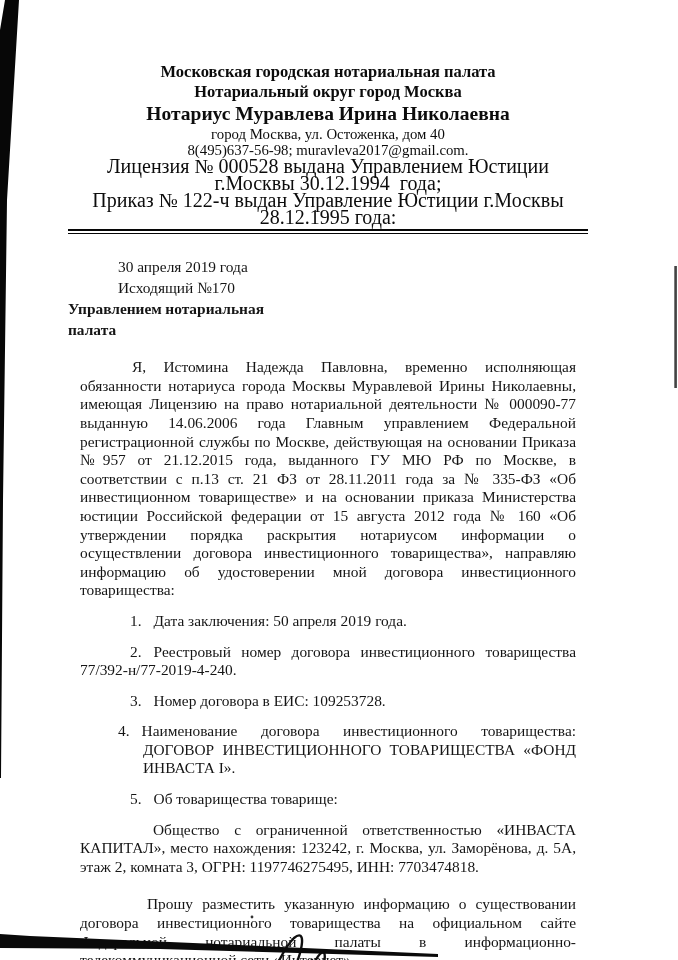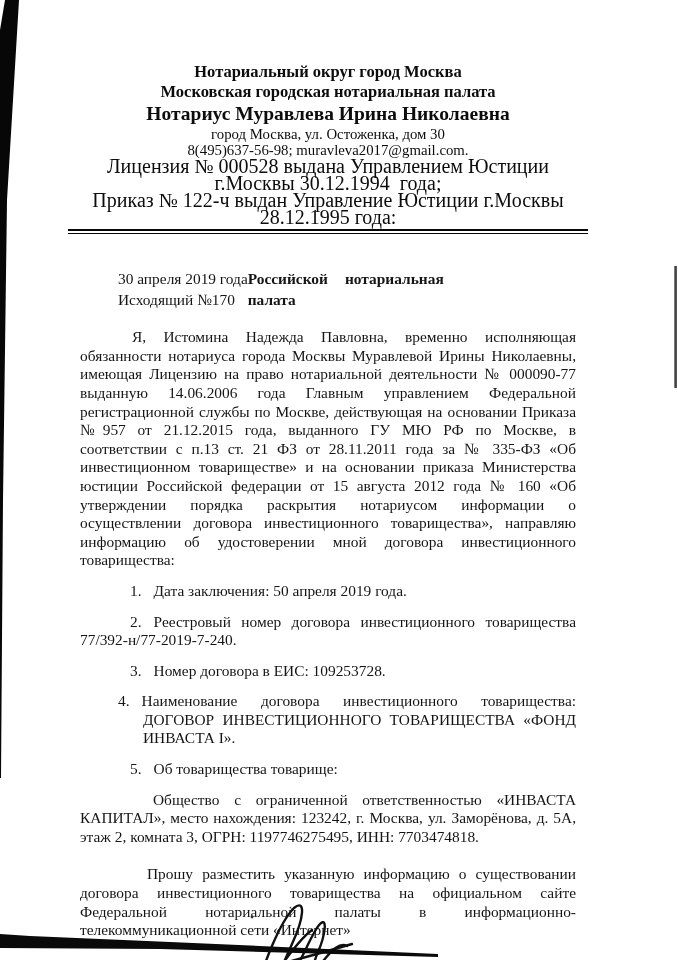--- a/index.html
+++ b/index.html
@@ -13,22 +13,22 @@
   
   .letterhead { margin-top:62px; text-align:center; color:#0c0c0c; }
   .h-bold { font-weight:700; font-size:16.5px; line-height:20px; }
   .h-name { font-weight:700; font-size:19.5px; line-height:24px; }
   .h-addr { font-size:14.8px; line-height:16px; }
   .h-lic  { font-size:20px; line-height:17px; white-space:pre-wrap; }
   .rule   { margin-top:3px; height:2.2px;
             border-top:2.6px solid #060606; border-bottom:1.2px solid #060606; }
 
   
-  .meta-row { margin-top:34px; display:flex; 
-              font-size:15.4px; line-height:21px; }
+  .meta-row { margin-top:22px; display:flex; justify-content:space-between;
+              font-size:15.4px; line-height:21px;flex-direction:column; }
   .meta-left { padding-left:50px; }
   .addressee { width:196px; margin-right:35px; font-weight:700; }
   .addr-line1 { display:flex; justify-content:space-between; }
 
   
   .para { margin:12px; font-size:15.4px; line-height:18.6px; text-align:justify; }
   .intro   { margin-top:18px; text-indent:52px; }
   .list-a  { text-indent:50px; }
   .list-b  { margin-left:75px; text-indent:-25px; }
   .num     { margin-right:12px; }
@@ -47,48 +47,48 @@
                pointer-events:none; }
 </style>
 </head>
 <body>
 
 <div class="page">
 
   <div class="doc">
 
     <div class="letterhead">
+      <div class="h-bold">Московская городская нотариальная палата</div>
       <div class="h-bold">Нотариальный округ город Москва</div>
-      <div class="h-bold">Московская городская нотариальная палата</div>
       <div class="h-name">Нотариус Муравлева Ирина Николаевна</div>
-      <div class="h-addr">город Москва, ул. Остоженка, дом 30</div>
+      <div class="h-addr">город Москва, ул. Остоженка, дом 40</div>
       <div class="h-addr">8(495)637-56-98; muravleva2017@gmail.com.</div>
       <div class="h-lic">Лицензия № 000528 выдана Управлением Юстиции г.Москвы 30.12.1994  года;</div>
       <div class="h-lic">Приказ № 122-ч выдан Управление Юстиции г.Москвы 28.12.1995 года:</div>
       <div class="rule"></div>
     </div>
 
     <div class="meta-row">
       <div class="meta-left">
         <div>30 апреля 2019 года</div>
         <div>Исходящий №170</div>
       </div>
       <div class="addressee">
         <div class="addr-line1">
-          <span>Российской</span>
+          <span>Управлением</span>
           <span>нотариальная</span>
         </div>
         <div>палата</div>
       </div>
     </div>
 
     <p class="para intro">Я, Истомина Надежда Павловна, временно исполняющая обязанности нотариуса города Москвы Муравлевой Ирины Николаевны, имеющая Лицензию на право нотариальной деятельности № 000090-77 выданную 14.06.2006 года Главным управлением Федеральной регистрационной службы по Москве, действующая на основании Приказа №957 от 21.12.2015 года, выданного ГУ МЮ РФ по Москве, в соответствии с п.13 ст. 21 ФЗ от 28.11.2011 года за № 335-ФЗ  «Об инвестиционном товариществе» и на основании приказа Министерства юстиции Российской федерации от 15 августа 2012 года № 160 «Об утверждении порядка раскрытия нотариусом информации о осуществлении договора инвестиционного товарищества», направляю информацию об удостоверении мной договора инвестиционного товарищества:</p>
 
     <p class="para list-a"><span class="num">1.</span><span>Дата заключения: 50 апреля 2019 года.</span></p>
-    <p class="para list-a"><span class="num">2.</span><span>Реестровый номер договора инвестиционного товарищества 77/392-н/77-2019-7-240.</span></p>
+    <p class="para list-a"><span class="num">2.</span><span>Реестровый номер договора инвестиционного товарищества 77/392-н/77-2019-4-240.</span></p>
     <p class="para list-a"><span class="num">3.</span><span>Номер договора в ЕИС: 109253728.</span></p>
     <p class="para list-b"><span class="num">4.</span><span>Наименование договора инвестиционного товарищества: ДОГОВОР ИНВЕСТИЦИОННОГО ТОВАРИЩЕСТВА «ФОНД ИНВАСТА I».</span></p>
     <p class="para list-a"><span class="num">5.</span><span>Об товарищества товарище:</span></p>
 
     <p class="para company">Общество с ограниченной ответственностью «ИНВАСТА КАПИТАЛ», место нахождения: 123242, г. Москва, ул. Заморёнова, д. 5А, этаж 2, комната 3, ОГРН: 1197746275495, ИНН: 7703474818.</p>
 
     <p class="para request">Прошу разместить указанную информацию о существовании договора инвестиционного товарищества на официальном сайте Федеральной нотариальной палаты в информационно-телекоммуникационной сети «Интернет»</p>
 
     <div class="sig-row">
       <span class="sig-role">ВРИО Нотариуса</span>

